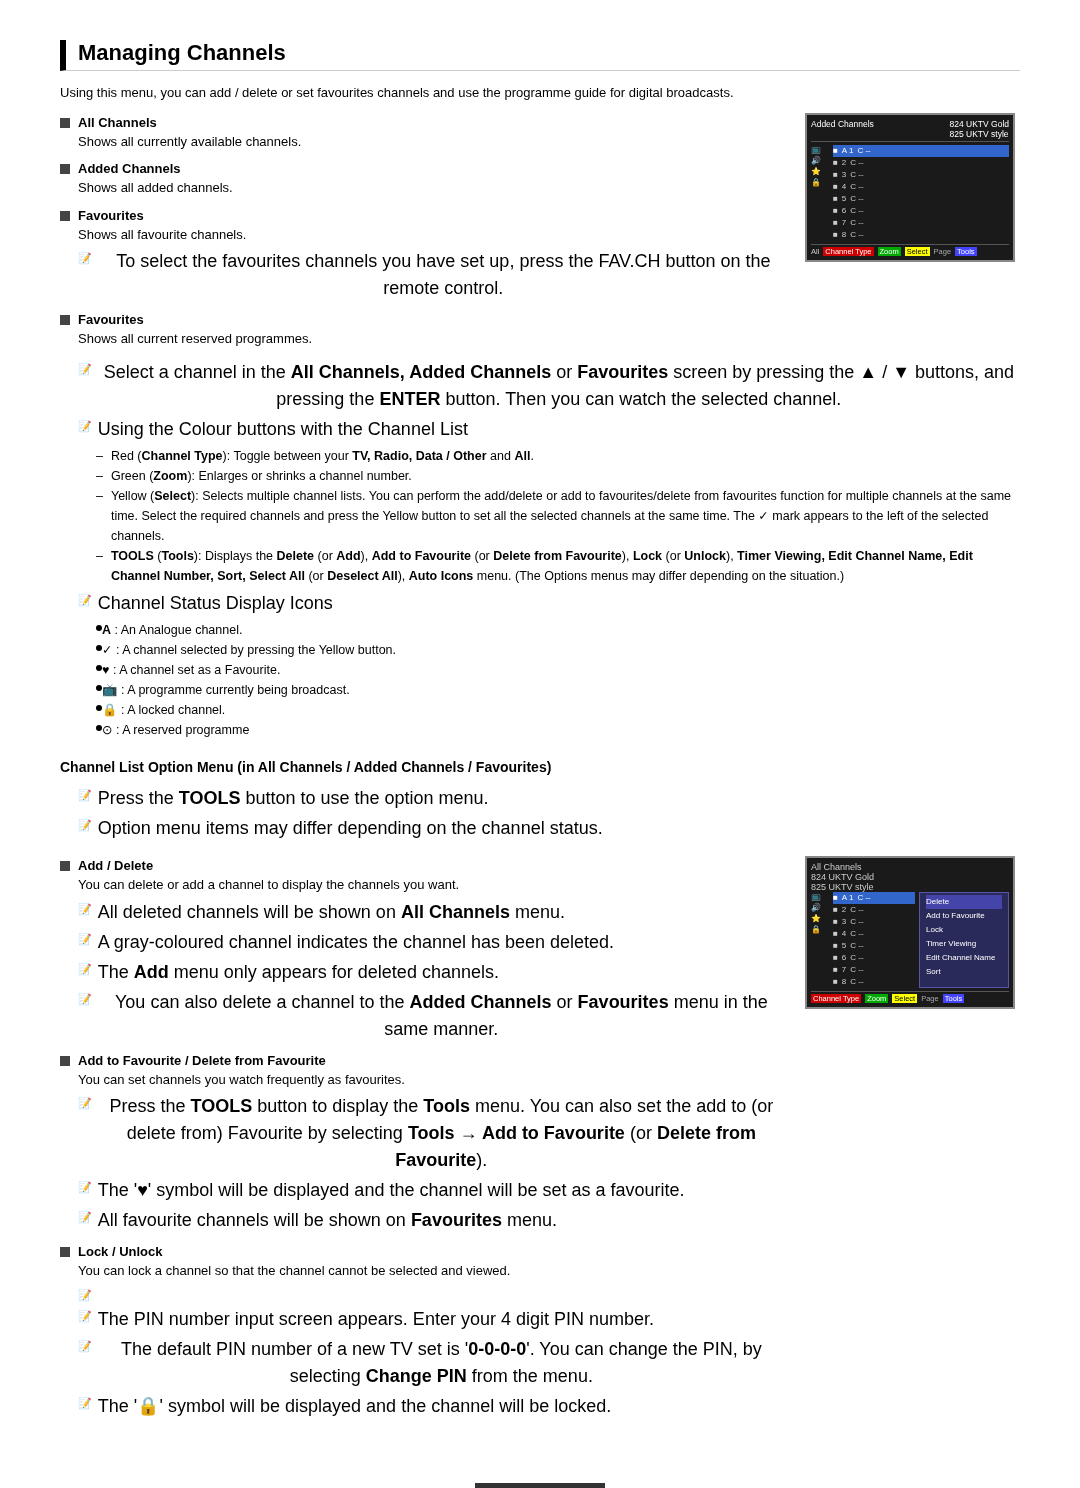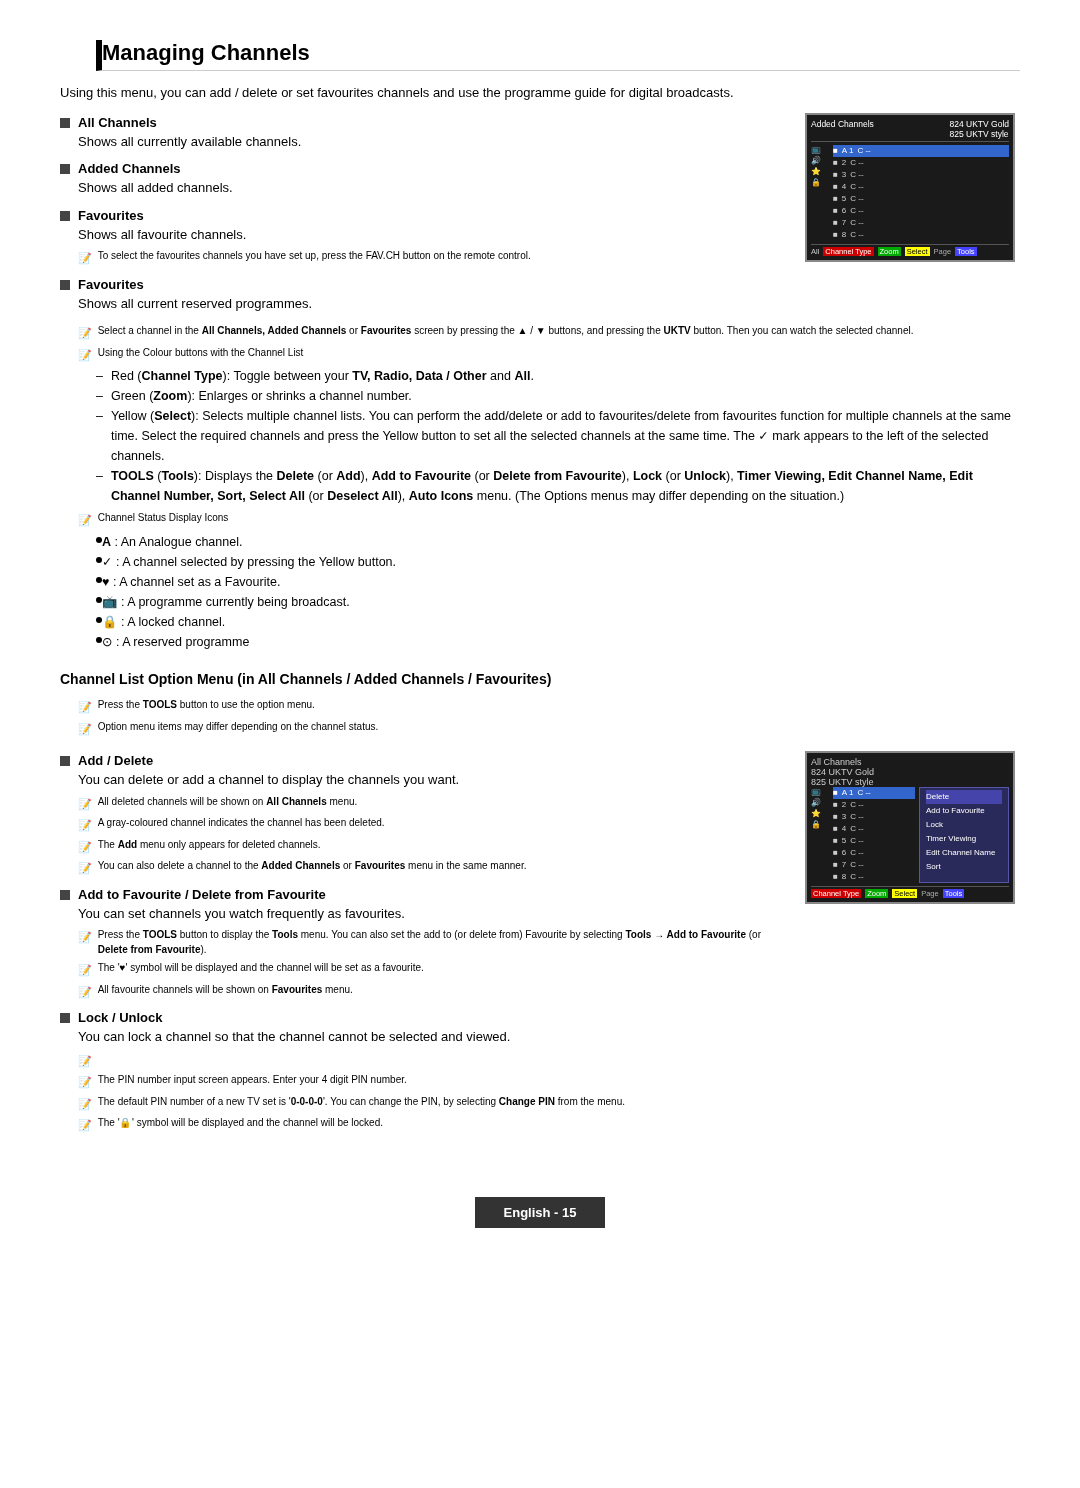--- a/index.html
+++ b/index.html
@@ -10,25 +10,25 @@
       color: #000;
       width: 1080px;
       min-height: 1488px;
       padding: 40px 60px 40px 60px;
     }
 
     h1.page-title {
       font-size: 22px;
       font-weight: bold;
       border-left: 6px solid #000;
+      padding-left: 12px;
       margin-bottom: 8px;
       padding-bottom: 4px;
       border-bottom: 1px solid #ccc;
       margin-bottom: 12px;
-      margin-left: 36px;
     }
 
     .intro-text {
       font-size: 13px;
       margin-bottom: 12px;
       line-height: 1.5;
     }
 
     .section-header {
       display: flex;
@@ -69,22 +69,23 @@
     }
 
     .note-icon {
       flex-shrink: 0;
       font-size: 11px;
       margin-top: 2px;
       color: #333;
     }
 
     .note-text {
-      font-size: 10px;
+      font-size: 18px;
       line-height: 1.5;
+      text-align: center;
     }
 
     .bullet-list {
       margin-left: 36px;
       margin-bottom: 4px;
     }
 
     .bullet-list li {
       list-style: none;
       font-size: 12.5px;
@@ -350,21 +351,21 @@
         <span style="color:#aaa">Page</span>
         <span style="background:#44f;color:#fff;padding:0 2px">Tools</span>
       </div>
     </div>
   </div>
 </div>
 
 <div style="margin-top:6px;">
   <div class="note-item">
     <span class="note-icon">📝</span>
-    <span class="note-text">Select a channel in the <b>All Channels, Added Channels</b> or <b>Favourites</b> screen by pressing the ▲ / ▼ buttons, and pressing the <b>UKTV</b> button. Then you can watch the selected channel.</span>
+    <span class="note-text">Select a channel in the <b>All Channels, Added Channels</b> or <b>Favourites</b> screen by pressing the ▲ / ▼ buttons, and pressing the <b>ENTER</b> button. Then you can watch the selected channel.</span>
   </div>
 
   <div class="note-item">
     <span class="note-icon">📝</span>
     <span class="note-text">Using the Colour buttons with the Channel List</span>
   </div>
 
   <ul class="bullet-list">
     <li>
         <span>Red (<b>Channel Type</b>): Toggle between your <b>TV, Radio, Data / Other</b> and <b>All</b>.</span>

